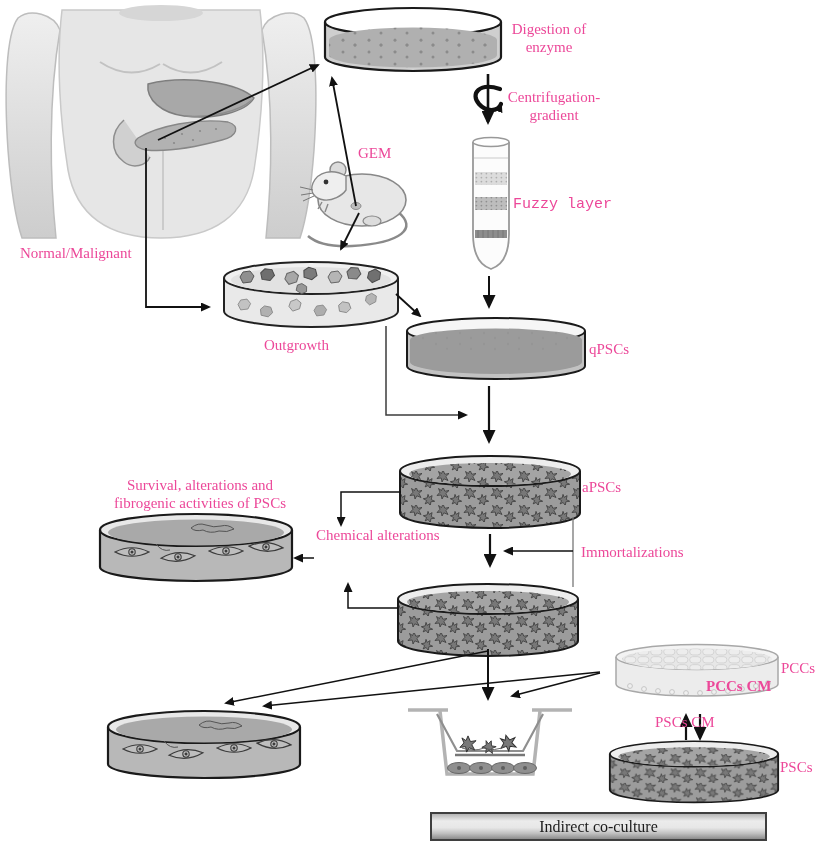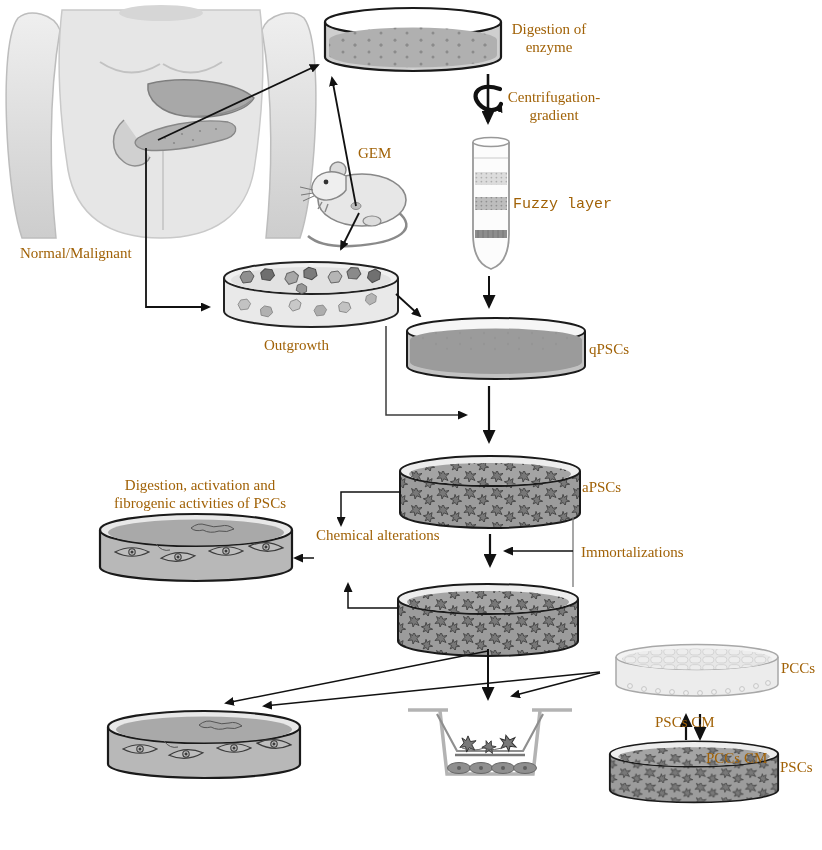--- a/index.html
+++ b/index.html
@@ -1,19 +1,19 @@
 <!DOCTYPE html>
 <html><head>
 <meta charset="utf-8">
 <style>
   html,body{margin:0;padding:0;background:#ffffff;}
   #stage{position:relative;width:822px;height:850px;background:#fff;overflow:hidden;
          font-family:"Liberation Serif", serif;color:#1f1f1f;}
   #art{position:absolute;left:0;top:0;}
-  .lbl{position:absolute;font-size:15px;line-height:1.22;color:#a16207;white-space:nowrap;}
+  .lbl{position:absolute;font-size:15px;line-height:1.22;color:#ec4899;white-space:nowrap;}
   .lbl.center{text-align:center;white-space:normal;}
   .bar{position:absolute;border:2px solid #3f3f3f;
        background:linear-gradient(180deg,#b5b5b5 0%,#ececec 28%,#e7e7e7 55%,#bfbfbf 78%,#8c8c8c 100%);
        display:flex;align-items:center;justify-content:center;
        font-size:16px;color:#1c1c1c;}
 </style>
 </head>
 <body>
 
 <div id="stage">
@@ -245,22 +245,25 @@
 </svg>
 
 <div class="lbl center" style="left:502px;top:20px;width:94px;">Digestion of enzyme</div>
 <div class="lbl center" style="left:500px;top:88px;width:108px;">Centrifugation-gradient</div>
 <div class="lbl" style="left:358px;top:144px;">GEM</div>
 <div class="lbl" style="left:513px;top:196px;font-family:Liberation Mono, monospace;">Fuzzy layer</div>
 <div class="lbl" style="left:20px;top:244px;">Normal/Malignant</div>
 <div class="lbl" style="left:264px;top:336px;">Outgrowth</div>
 <div class="lbl" style="left:589px;top:340px;">qPSCs</div>
 <div class="lbl" style="left:582px;top:478px;">aPSCs</div>
-<div class="lbl center" style="left:98px;top:476px;width:204px;">Digestion, activation and fibrogenic activities of PSCs</div>
+<div class="lbl center" style="left:98px;top:476px;width:204px;">Survival, alterations and fibrogenic activities of PSCs</div>
 <div class="lbl" style="left:316px;top:526px;">Chemical alterations</div>
 <div class="lbl" style="left:581px;top:543px;">Immortalizations</div>
 <div class="lbl" style="left:781px;top:659px;">PCCs</div>
 <div class="lbl" style="left:611px;top:713px;margin-left:44px;">PSCs CM</div>
-<div class="lbl" style="left:706px;top:749px;">PCCs CM</div>
+<div class="lbl" style="left:706px;top:677px;font-weight:bold;">PCCs CM</div>
 <div class="lbl" style="left:780px;top:758px;">PSCs</div>
 
-
+<div class="bar" style="left:430px;top:812px;width:333px;height:25px;">
+  <span>Indirect co-culture</span>
 </div>
 
+</div>
+
 </body></html>

